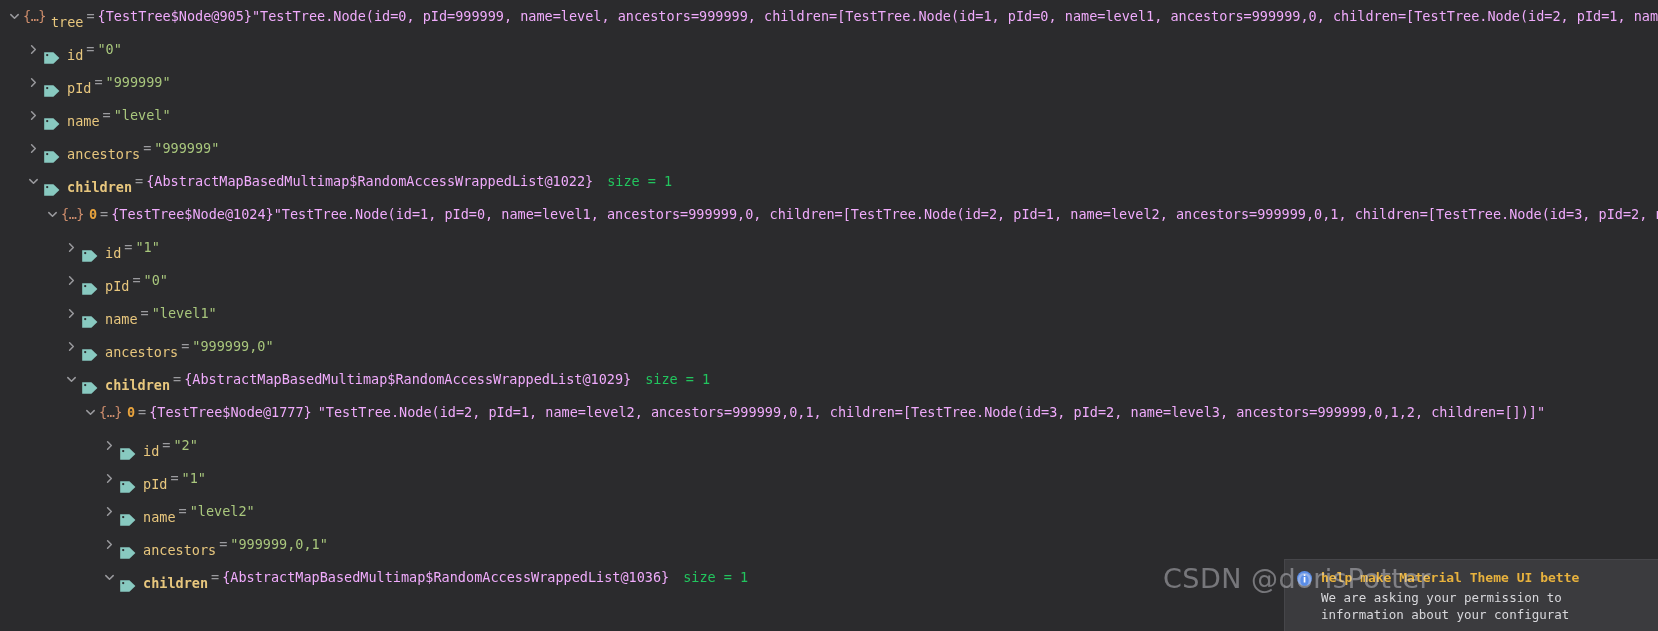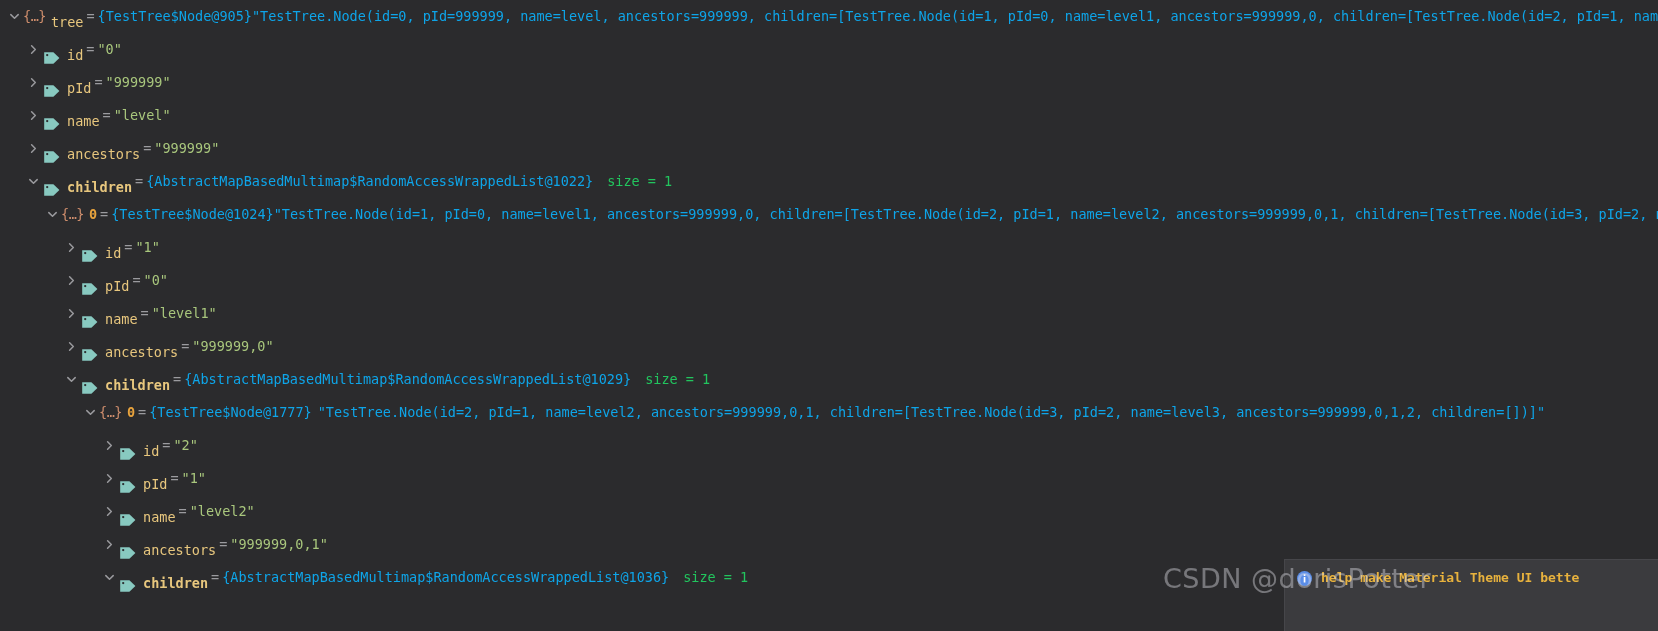--- a/index.html
+++ b/index.html
@@ -32,21 +32,21 @@
     color:#cf8e6d;font-size:13.5px;letter-spacing:-0.5px;
     margin-right:5px;white-space:nowrap;
   }
   
   .ico-tag{flex:0 0 auto;display:inline-block;width:19px;height:14px;margin-right:6px;position:relative;top:1px;}
 
   .nm{color:#e8c77e;margin-top:12px;}
   .nm.b{font-weight:bold;}
   .idx{color:#e8a33d;font-weight:bold;}
   .eq{color:#9b9b9f;padding:0 3px;}
-  .ref{color:#0ea5e9;}
+  .ref{color:#f0abfc;}
   .str{color:#a9c77d;}
   .sz{color:#22c55e;padding-left:14px;}
   .sp{display:inline-block;width:6px;}
 
   
   .notif{
     position:absolute;left:1285px;top:560px;width:373px;height:71px;
     background:#3b3b3e;
     box-shadow:0 0 0 1px #46464a;
     overflow:hidden;
@@ -354,18 +354,22 @@
     <div class="notif-inner">
       <span class="info-ico">
         <svg width="15" height="15" viewBox="0 0 15 15">
           <circle cx="7.5" cy="7.5" r="7.5" fill="#5b8ee8"></circle>
           <rect x="6.7" y="6" width="1.7" height="5.5" fill="#ffffff"></rect>
           <rect x="6.7" y="3.2" width="1.7" height="1.8" fill="#ffffff"></rect>
         </svg>
       </span>
       <div class="notif-body">
         <div class="notif-title">help make Material Theme UI bette</div>
+        <div class="notif-text">
+          <div>We are asking your permission to</div>
+          <div>information about your configurat</div>
+        </div>
       </div>
     </div>
   </div>
 
   <div class="wm">CSDN @dorisPotter</div>
 </div>
 
 </body></html>

